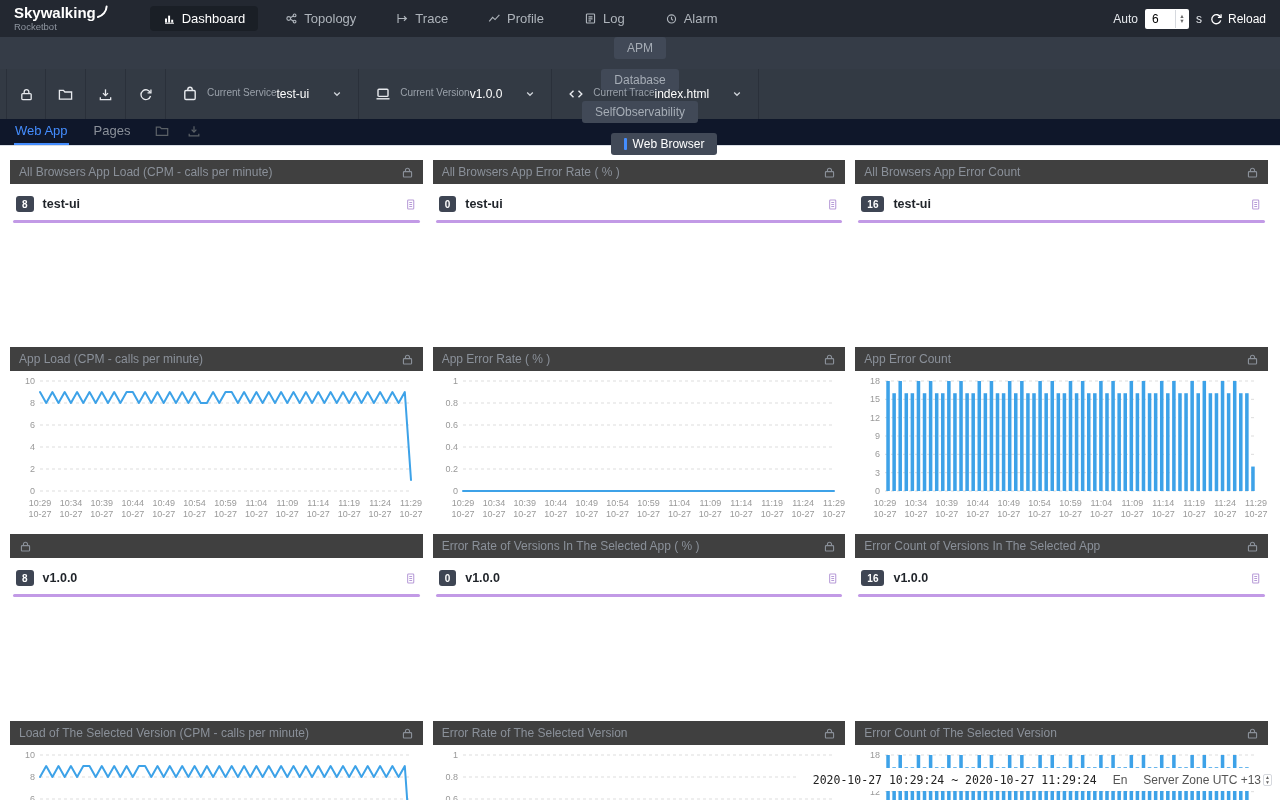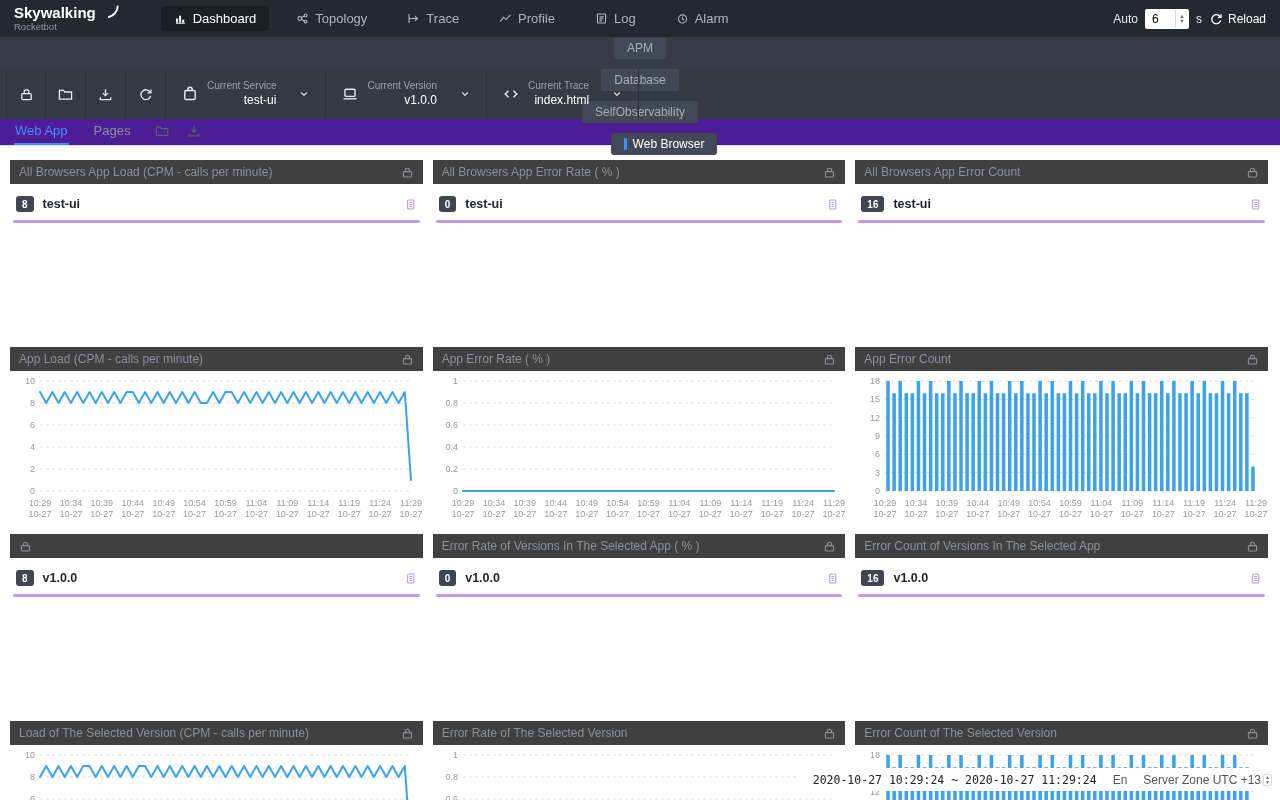--- a/index.html
+++ b/index.html
@@ -4,21 +4,21 @@
 <style>
   * { box-sizing: border-box; margin: 0; padding: 0; }
   html, body { width: 1280px; height: 800px; overflow: hidden; }
   body { font-family: "Liberation Sans", sans-serif; background: #fff; position: relative; }
   .icon { display: inline-flex; align-items: center; justify-content: center; }
   .icon svg { display: block; }
 
   
   .topbar { height: 37px; background: #232831; display: flex; align-items: center; padding: 0 14px; }
   .logo { display: flex; flex-direction: column; margin-right: 42px; line-height: 1; cursor: default; }
-  .logo-main { color: #fff; font-weight: bold; font-size: 15px; display: flex; align-items: flex-start; gap: 12px; }
+  .logo-main { color: #fff; font-weight: bold; font-size: 15px; display: flex; align-items: flex-start; gap: 1px; }
   .logo-sub { color: #8f96a0; font-size: 9.5px; margin-top: 2px; }
   .nav { display: flex; align-items: center; gap: 14px; }
   .nav-item { display: flex; align-items: center; gap: 6px; color: #aeb4bb; font-size: 13px; padding: 5px 13px; border-radius: 4px; cursor: pointer; }
   .nav-item.active { background: #1a1f26; color: #fff; }
   .topbar-right { margin-left: auto; display: flex; align-items: center; gap: 7px; color: #e6e9ed; font-size: 12px; }
   .spinbox { position: relative; display: inline-flex; }
   .spinbox input { width: 44px; height: 20px; border: none; border-radius: 2px; background: #fff; font-size: 12px; padding: 0 16px 0 7px; font-family: "Liberation Sans", sans-serif; }
   .spin { position: absolute; right: 1px; top: 1px; bottom: 1px; width: 13px; display: flex; flex-direction: column; align-items: center; justify-content: center; border-left: 1px solid #d6d9de; }
   .spin span { font-size: 5.5px; line-height: 5px; color: #666; cursor: pointer; }
   .reload { display: flex; align-items: center; gap: 5px; cursor: pointer; color: #fff; }
@@ -27,27 +27,27 @@
   .group-row { height: 32px; background: #353c47; display: flex; align-items: center; gap: 10px; padding: 0 12px; flex-direction: column; }
   .group-tab { background: #414957; color: #a6adb6; font-size: 12px; padding: 4px 13px; border-radius: 3px; cursor: pointer; display: flex; align-items: center; gap: 6px; }
   .group-tab.active { color: #fff; margin-left: 48px; }
   .group-tab .bar { display: inline-block; width: 3px; height: 12px; background: #448dfe; border-radius: 1px; }
 
   
   .toolbar { height: 50px; background: #333a44; display: flex; align-items: stretch; padding: 0 6px; }
   .tool-btn { width: 40px; display: flex; align-items: center; justify-content: center; color: #e8eaee; cursor: pointer; border-right: 1px solid #2a303a; }
   .tool-btn:first-child { border-left: 1px solid #2a303a; }
   .selector { display: flex; align-items: center; gap: 9px; padding: 0 16px; border-right: 1px solid #2a303a; cursor: pointer; color: #e8eaee; }
-  .selector .texts { display: flex; flex-direction: column; line-height: 1.25; align-items: flex-end; }
+  .selector .texts { display: flex; flex-direction: row; line-height: 1.25; }
   .selector .sel-label { font-size: 10px; color: #9aa1aa; }
   .selector .sel-value { font-size: 12px; color: #fff; }
   .selector .chev { color: #cfd3d9; margin-left: 14px; }
 
   
-  .view-tabs { height: 27px; background: #4c1d95; border-bottom: 1px solid #d9dee5; display: flex; align-items: flex-end; gap: 24px; padding: 0 14px; }
+  .view-tabs { height: 27px; background: #0f172a; border-bottom: 1px solid #d9dee5; display: flex; align-items: flex-end; gap: 24px; padding: 0 14px; }
   .view-tab { font-size: 13px; color: #8a9099; padding: 4px 1px 5px; cursor: pointer; border-bottom: 2px solid transparent; }
   .view-tab.active { color: #448dfe; border-bottom-color: #448dfe; }
   .view-tab-icons { display: flex; gap: 18px; align-items: center; padding-bottom: 7px; color: #5a6066; }
   .view-tab-icons .icon { cursor: pointer; }
 
   
   .content { padding: 14px 12px 0 10px; display: grid; grid-template-columns: repeat(3, 1fr); gap: 9px 10px; grid-auto-rows: 178px; }
   .card { background: #fff; overflow: hidden; }
   .card-header { height: 24px; background: #404040; display: flex; align-items: center; padding: 8px 9px; }
   .card-title { font-size: 12px; color: #8a9099; flex: 1; white-space: nowrap; overflow: hidden; }

